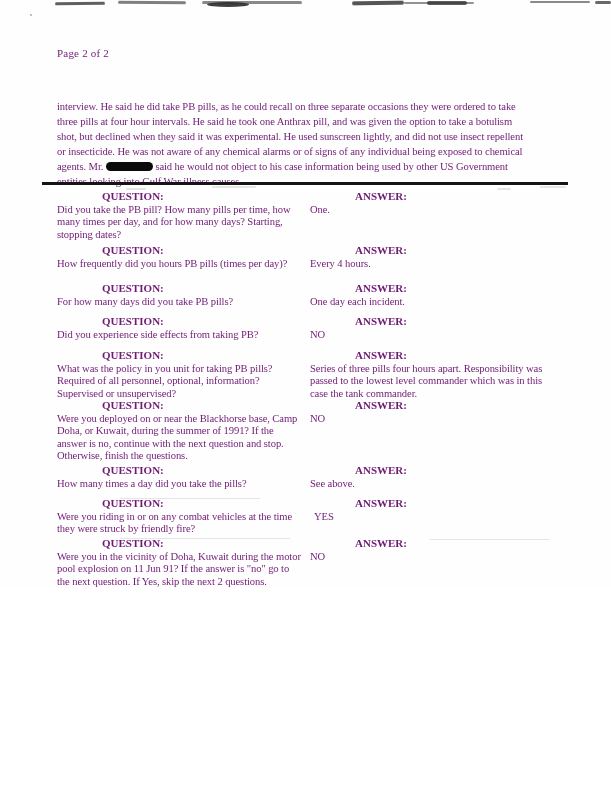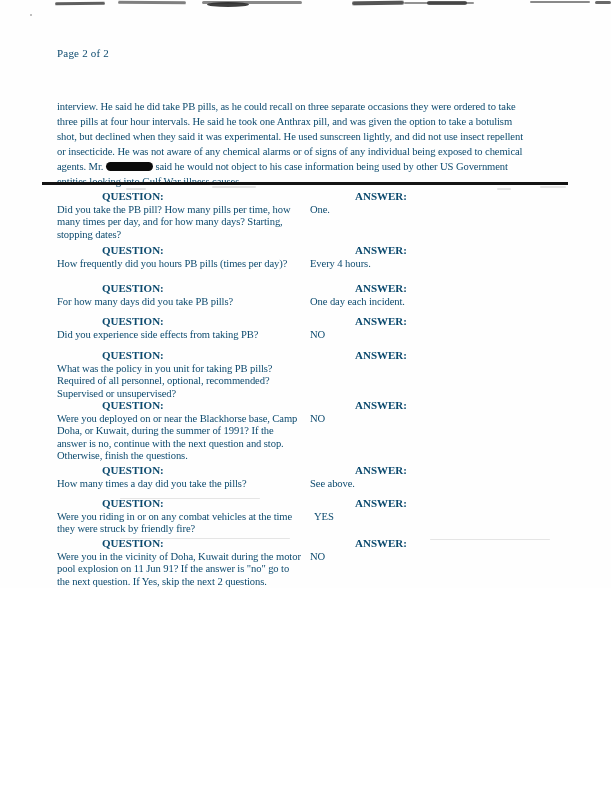--- a/index.html
+++ b/index.html
@@ -1,18 +1,18 @@
 <!DOCTYPE html>
 <html><head>
 <meta charset="utf-8">
 <style>
   html,body { margin:0; padding:0; background:#ffffff; }
   .sheet {
     position:relative; width:611px; height:588px; background:#fefefe;
-    font-family:"Liberation Serif", serif; color:#0c4a6e; overflow:hidden;
+    font-family:"Liberation Serif", serif; color:#701a75; overflow:hidden;
   }
   
   .streak { position:absolute; background:#2b2b2b; border-radius:3px; filter:blur(0.4px); }
   .noise  { position:absolute; background:#777; opacity:0.18; border-radius:1px; }
   .dot    { position:absolute; width:2px; height:2px; background:#aaa; border-radius:50%; }
 
   .page-num { position:absolute; left:57px; top:47px; font-size:11px; letter-spacing:0.2px; }
 
   .para {
     position:absolute; left:57px; top:99px; width:505px;
@@ -120,25 +120,28 @@
     <div class="a-cell">
         <span class="qa-label">ANSWER:</span>
         <span class="cell-text">NO</span>
       </div>
   </div>
 
   <div class="qa-row" style="top:349px;">
     <div class="q-cell">
         <span class="qa-label">QUESTION:</span>
         <span class="cell-text">What was the policy in you unit for taking PB pills?
-Required of all personnel, optional, recommended?
+Required of all personnel, optional, information?
 Supervised or unsupervised?</span>
       </div>
     <div class="a-cell">
         <span class="qa-label">ANSWER:</span>
+        <span class="cell-text">Series of three pills four hours apart.  Responsibility was
+passed to the lowest level commander which was in this
+case the tank commander.</span>
       </div>
   </div>
 
   <div class="qa-row" style="top:399px;">
     <div class="q-cell">
         <span class="qa-label">QUESTION:</span>
         <span class="cell-text">Were you deployed on or near the Blackhorse base, Camp
 Doha, or Kuwait, during the summer of 1991?  If the
 answer is no, continue with the next question and stop.
 Otherwise, finish the questions.</span>

